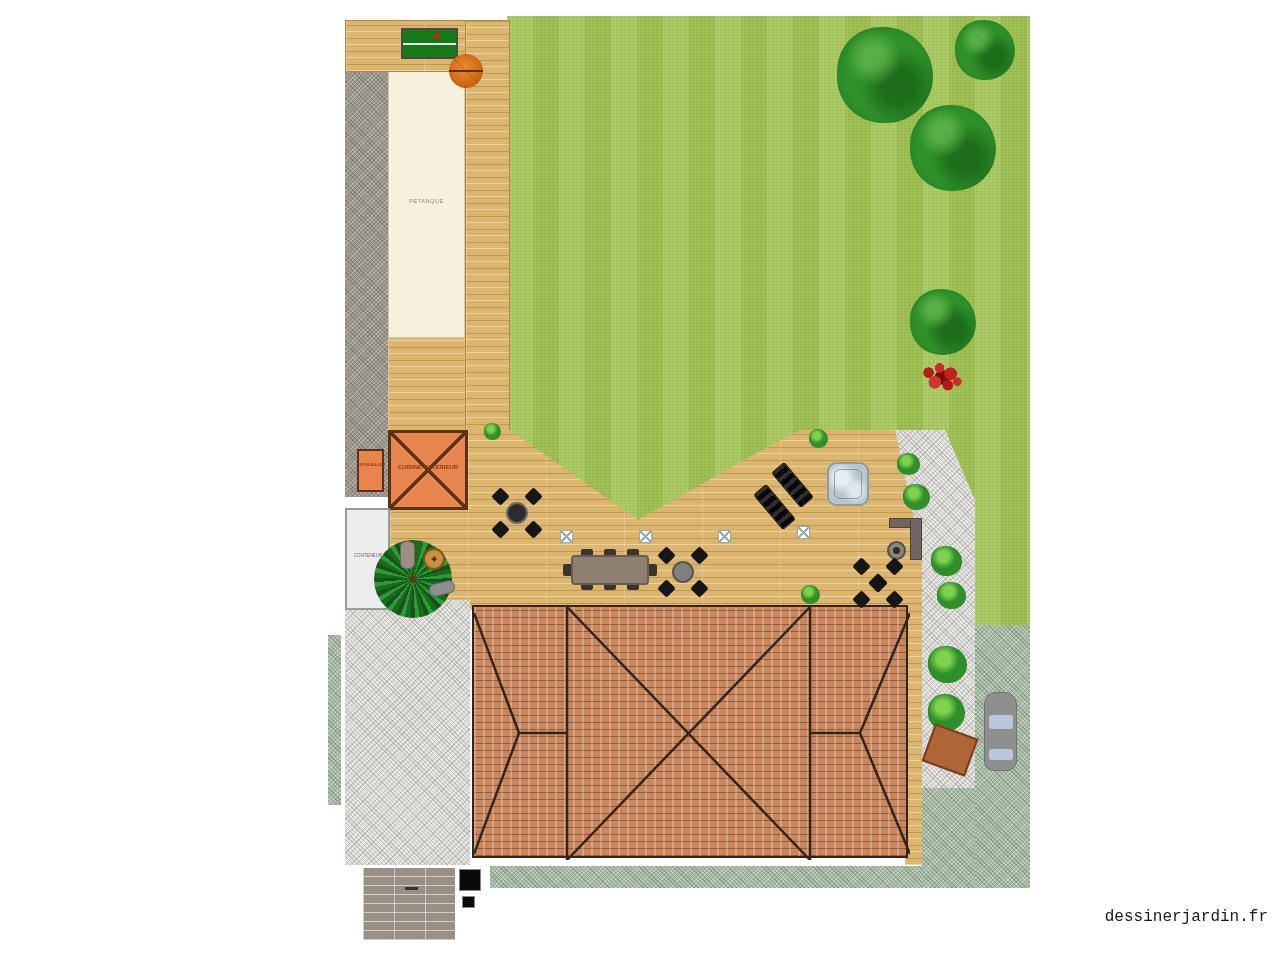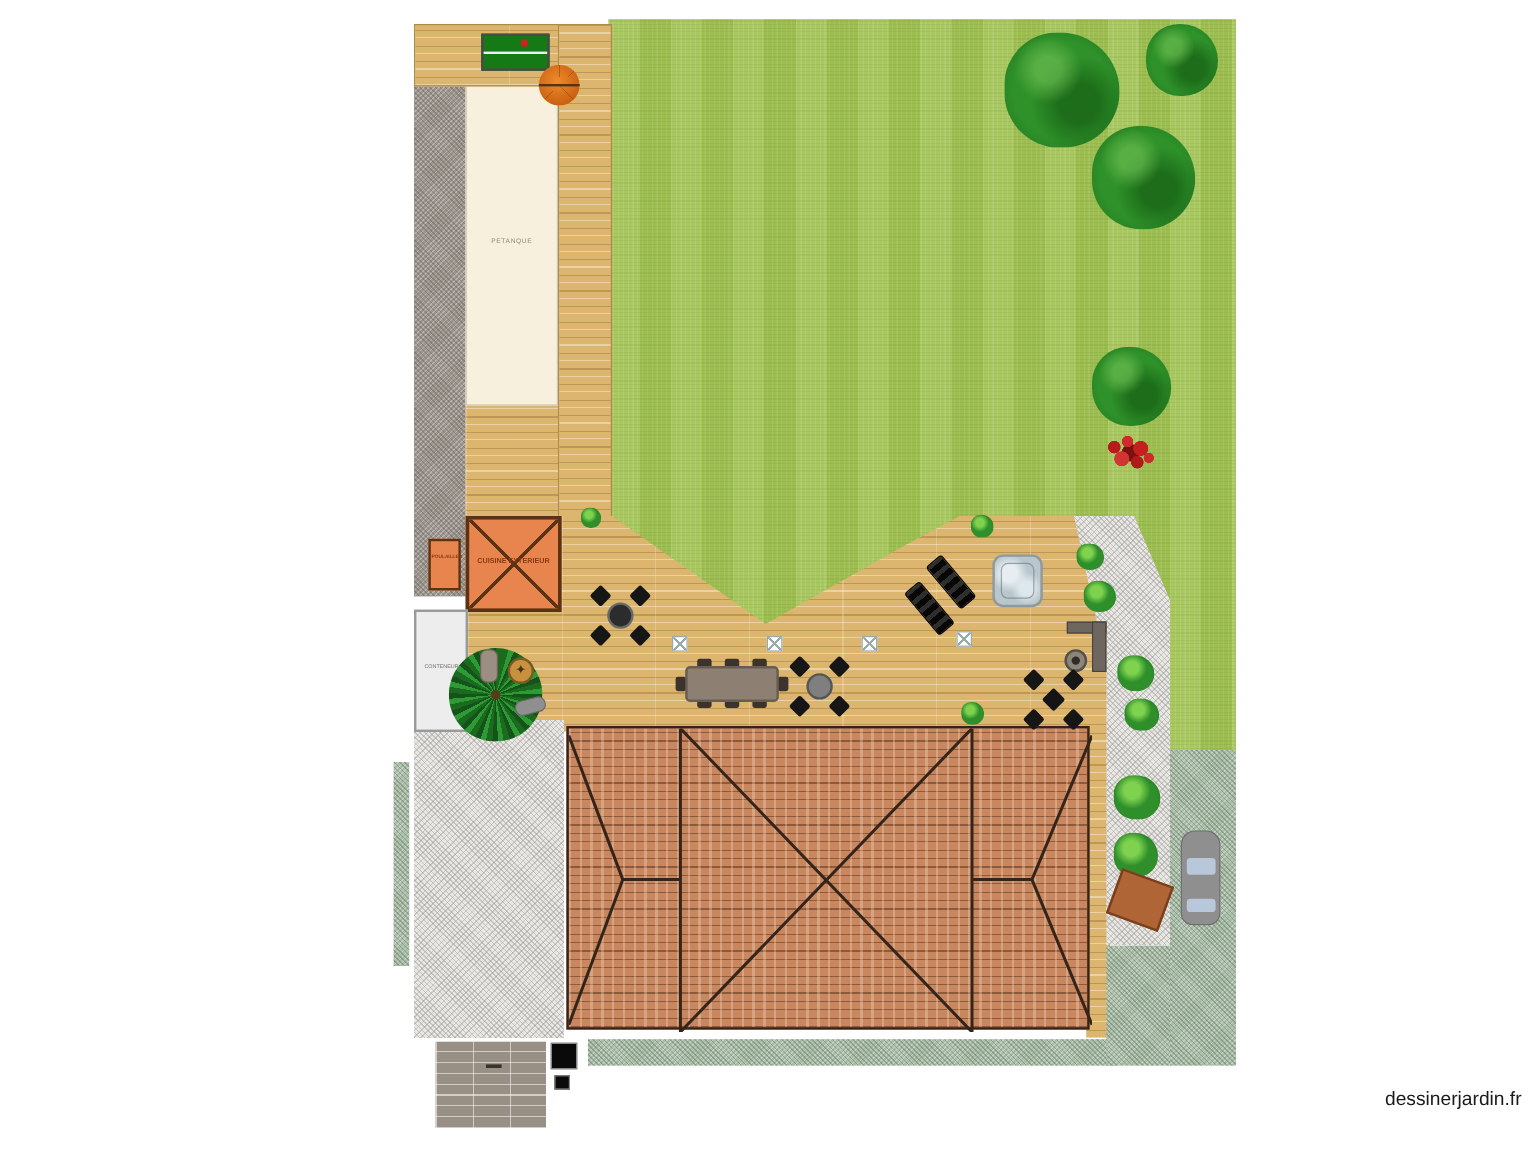--- a/index.html
+++ b/index.html
@@ -163,21 +163,21 @@
   .dc1{left:10px;top:0;} .dc2{left:33px;top:0;} .dc3{left:56px;top:0;}
   .dc4{left:10px;top:32px;} .dc5{left:33px;top:32px;} .dc6{left:56px;top:32px;}
   .dc7{left:-8px;top:15px;width:9px;height:12px;} .dc8{left:77px;top:15px;width:9px;height:12px;}
   .spot{width:13px;height:13px;background:#fff;border:1px solid #9aa;
     background-image:
       linear-gradient(45deg, transparent 44%, #9aa 44% 56%, transparent 56%),
       linear-gradient(-45deg, transparent 44%, #9aa 44% 56%, transparent 56%);}
   .sp1{left:560px;top:530px;} .sp2{left:639px;top:530px;}
   .sp3{left:718px;top:530px;} .sp4{left:797px;top:526px;}
 
-  .watermark{right:12px;top:908px;left:auto;font-size:16px;color:#1a1a1a;}
+  .watermark{right:12px;top:908px;left:auto;font-size:16px;color:#1a1a1a;font-family:Liberation Mono, monospace;}
 </style>
 </head>
 <body>
 
 <div id="plan">
 
   <div class="lawn"></div>
   <div class="gravel-gray"></div>
   <div class="petanque"></div>
   <div class="wood deck-top"></div>

